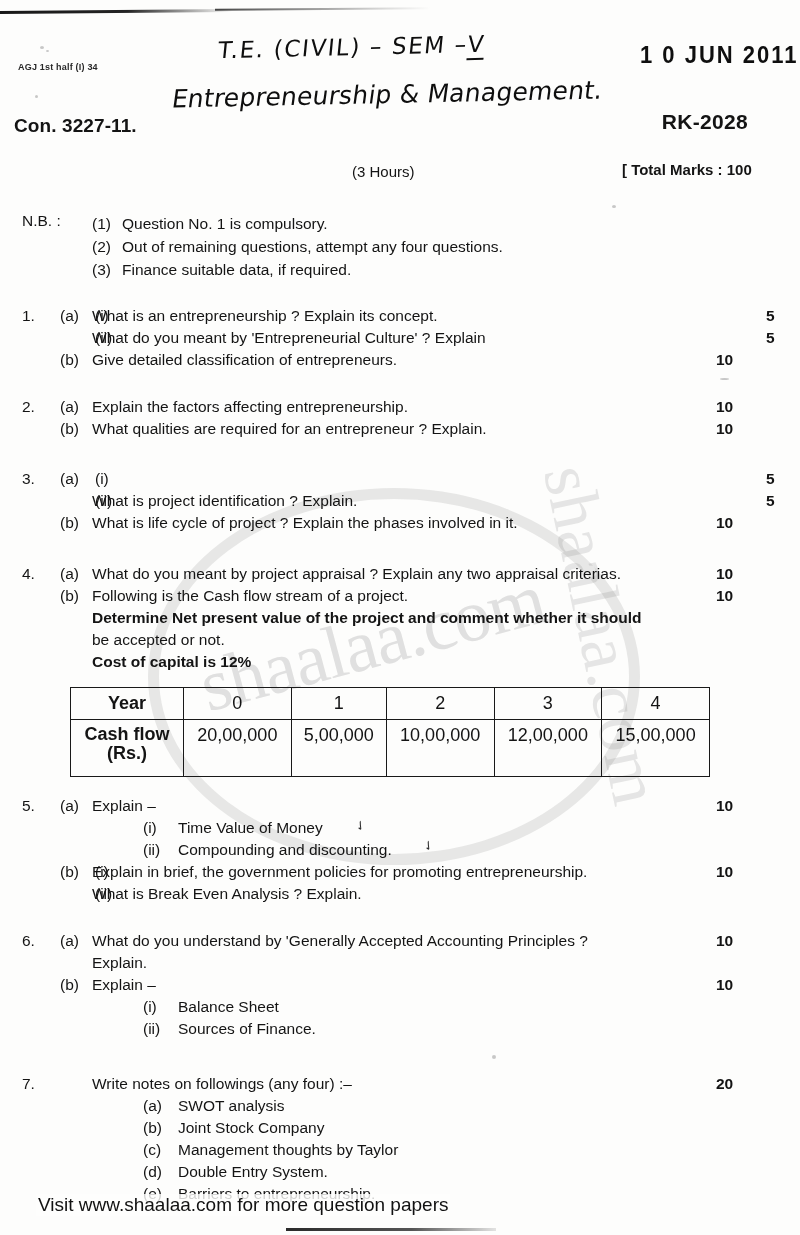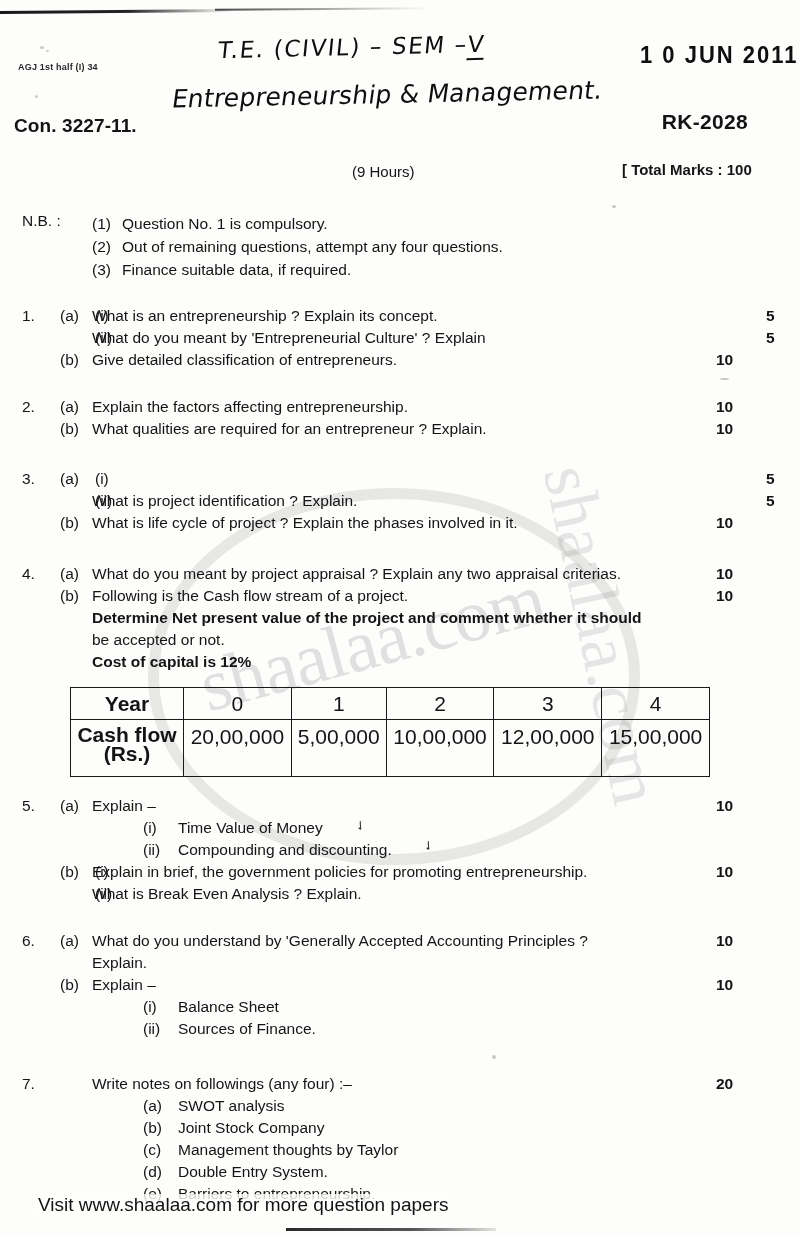--- a/index.html
+++ b/index.html
@@ -135,21 +135,21 @@
   .lvl-txt{ position: absolute; left: 92px; }
   .lvl-txt2{ position: absolute; left: 178px; }
   .marks  { position: absolute; left: 766px; font-weight: bold; font-size: 15.5px; }
   .marks.wide { left: 716px; }
 
   
   .cf-table {
     position: absolute; left: 70px; top: 687px;
     width: 640px;
     border-collapse: collapse;
-    font-size: 21px;
+    font-size: 18px;
   }
   .cf-table td {
     border: 1.6px solid #1b1b1b;
     text-align: center;
     padding: 3px 2px;
   }
   .cf-table .lbl { font-weight: bold; width: 108px; line-height: 19px; }
   .cf-table .hdr-row td { height: 25px; }
   .cf-table .val-row td { height: 48px; vertical-align: top; padding-top: 5px; }
 
@@ -190,21 +190,21 @@
   <div class="stamp-code">AGJ 1st half (I) 34</div>
   <div class="con-no">Con. 3227-11.</div>
 
   <div class="hand hand-line1">
     <span>T.E. (CIVIL) – SEM –</span><span class="sem-v">V</span>
   </div>
   <div class="hand hand-line2">Entrepreneurship &amp; Management.</div>
 
   <div class="date-stamp">1 0 JUN 2011</div>
   <div class="rk-code">RK-2028</div>
-  <div class="hours">(9 Hours)</div>
+  <div class="hours">(3 Hours)</div>
   <div class="total-marks">[ Total Marks : 100</div>
 
   <div class="nb-label">N.B. :</div>
   <div class="nb-list" id="nb-list">
       <div class="nb-row">
         <span class="nb-num">(1)</span>
         <span>Question No. 1 is compulsory.</span>
       </div>
       <div class="nb-row">
         <span class="nb-num">(2)</span>

